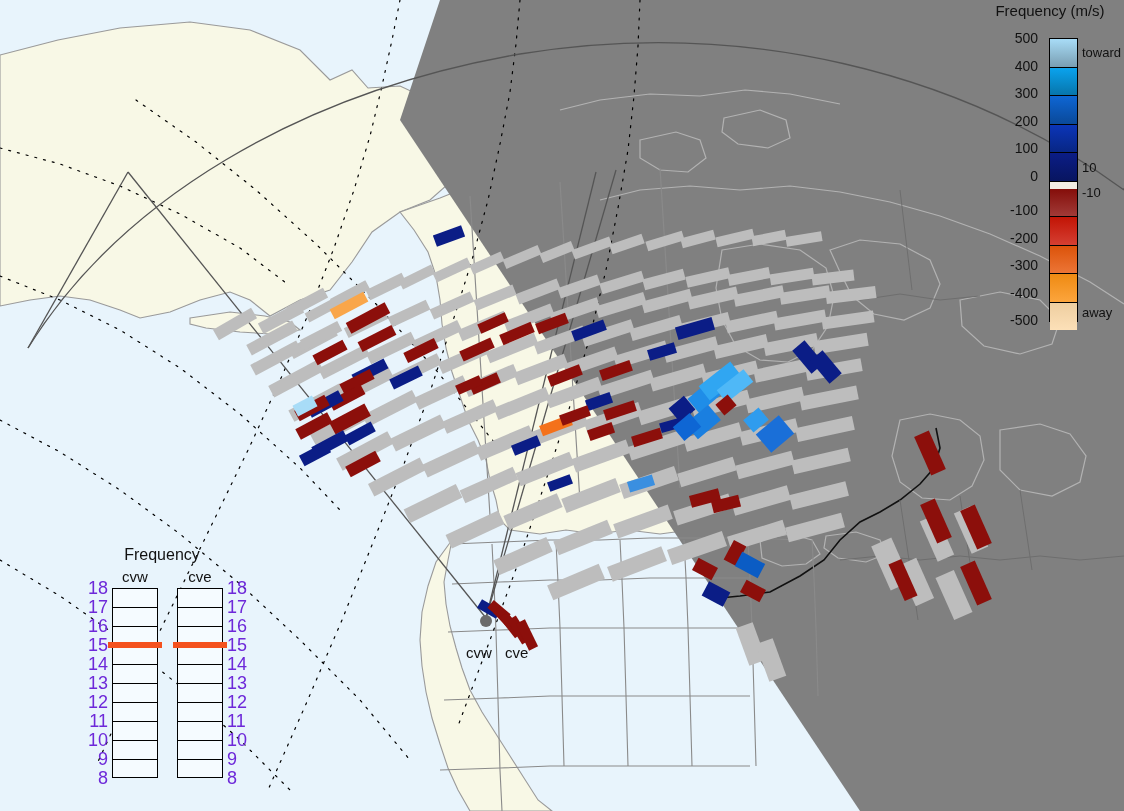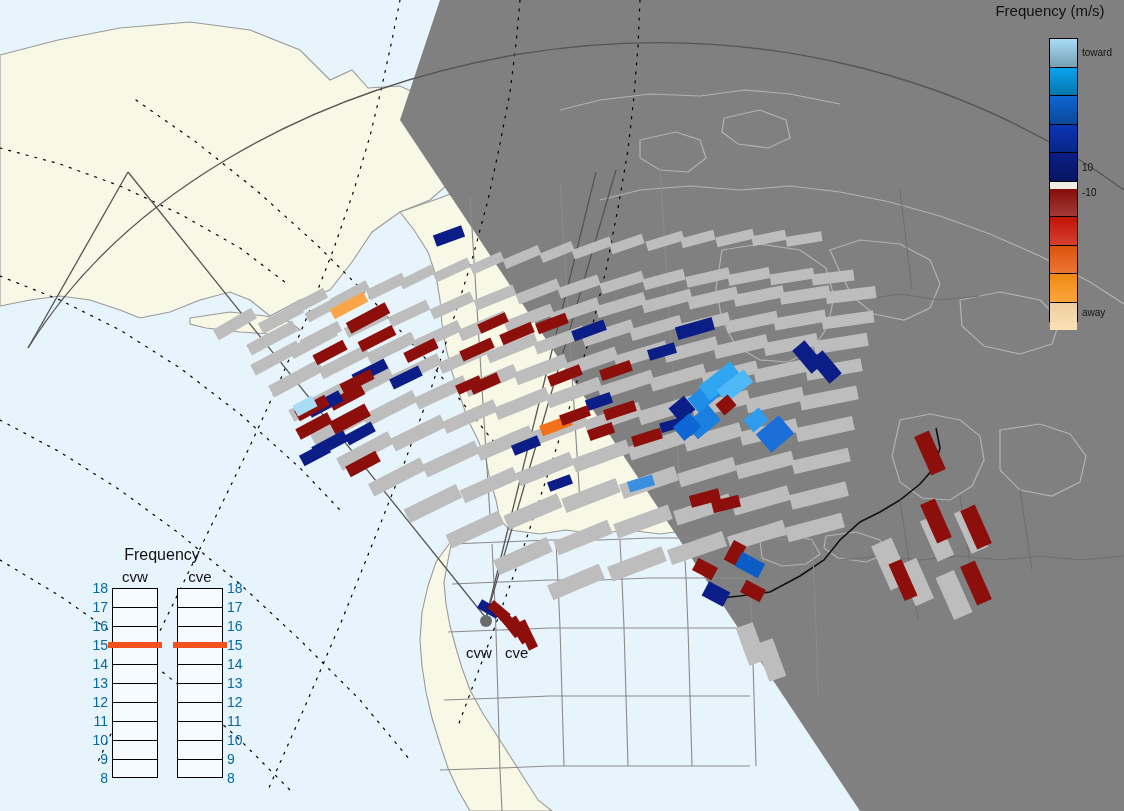--- a/index.html
+++ b/index.html
@@ -18,35 +18,35 @@
   #cbar-title{position:absolute;left:0px;top:2px;width:140px;text-align:center;
     font-size:15px;color:#111;}
   #cbar-strip{position:absolute;left:69px;top:38px;width:29px;height:284px;
     border:1px solid #000;box-sizing:border-box;}
   .cb-band{width:100%;display:block;}
   .cb-gap{width:100%;display:block;background:#f2ede4;}
   #cbar-ticks{position:absolute;left:0px;top:30px;width:64px;height:300px;}
   .cb-tick{position:absolute;right:6px;font-size:14px;color:#111;
     transform:translateY(-50%);white-space:nowrap;}
   #cbar-side{position:absolute;left:102px;top:30px;width:44px;height:300px;}
-  .cb-side{position:absolute;left:0;font-size:10px;color:#111;
+  .cb-side{position:absolute;left:0;font-size:13px;color:#111;
     transform:translateY(-50%);white-space:nowrap;}
 
   
   #freq-panel{position:absolute;left:82px;top:546px;width:160px;height:240px;}
   #freq-title{position:absolute;left:0;top:0;width:160px;text-align:center;
     font-size:16px;color:#111;}
   .freq-col{position:absolute;top:22px;}
   .freq-name{position:absolute;top:0;width:46px;text-align:center;font-size:15px;color:#111;}
   .freq-box{position:absolute;top:20px;width:46px;height:190px;border:1px solid #000;
     background:#f5fbff;box-sizing:border-box;}
   .freq-cell{width:100%;box-sizing:border-box;border-bottom:1px solid #000;}
   .freq-cell:last-child{border-bottom:none;}
   .freq-nums{position:absolute;top:20px;width:26px;height:190px;}
-  .freq-num{position:absolute;font-size:14px;color:#0369a1;transform:translateY(-50%);
+  .freq-num{position:absolute;font-size:18px;color:#6d28d9;transform:translateY(-50%);
     width:100%;text-align:right;}
   .freq-num.r{text-align:left;}
   .freq-mark{position:absolute;height:6px;background:#f4511e;}
 
   
   .site-label{position:absolute;font-size:15px;color:#111;}
 </style>
 </head>
 <body>
 
@@ -392,20 +392,33 @@
         <div class="cb-band" style="height: 27.5px; background: linear-gradient(rgb(14, 102, 212), rgb(10, 73, 153)); border-bottom: 1px solid rgb(0, 0, 0);"></div>
         <div class="cb-band" style="height: 27.5px; background: linear-gradient(rgb(11, 53, 184), rgb(8, 38, 132)); border-bottom: 1px solid rgb(0, 0, 0);"></div>
         <div class="cb-band" style="height: 27.5px; background: linear-gradient(rgb(11, 29, 134), rgb(8, 21, 96)); border-bottom: 1px solid rgb(0, 0, 0);"></div>
         <div class="cb-gap" style="height: 7px; background: rgb(242, 237, 228);"></div>
         <div class="cb-band" style="height: 27.5px; background: linear-gradient(rgb(133, 14, 10), rgb(161, 58, 55)); border-bottom: 1px solid rgb(0, 0, 0);"></div>
         <div class="cb-band" style="height: 27.5px; background: linear-gradient(rgb(194, 20, 5), rgb(213, 63, 50)); border-bottom: 1px solid rgb(0, 0, 0);"></div>
         <div class="cb-band" style="height: 27.5px; background: linear-gradient(rgb(220, 83, 10), rgb(236, 117, 54)); border-bottom: 1px solid rgb(0, 0, 0);"></div>
         <div class="cb-band" style="height: 27.5px; background: linear-gradient(rgb(238, 138, 18), rgb(252, 165, 61)); border-bottom: 1px solid rgb(0, 0, 0);"></div>
         <div class="cb-band" style="height: 27.5px; background: linear-gradient(rgb(238, 206, 160), rgb(252, 224, 184));"></div>
       </div>
+    <div id="cbar-ticks">
+        <div class="cb-tick" style="top: 8px;">500</div>
+        <div class="cb-tick" style="top: 35.5px;">400</div>
+        <div class="cb-tick" style="top: 63px;">300</div>
+        <div class="cb-tick" style="top: 90.5px;">200</div>
+        <div class="cb-tick" style="top: 118px;">100</div>
+        <div class="cb-tick" style="top: 145.5px;">0</div>
+        <div class="cb-tick" style="top: 180px;">-100</div>
+        <div class="cb-tick" style="top: 207.5px;">-200</div>
+        <div class="cb-tick" style="top: 235px;">-300</div>
+        <div class="cb-tick" style="top: 262.5px;">-400</div>
+        <div class="cb-tick" style="top: 290px;">-500</div>
+      </div>
     <div id="cbar-side">
         <div class="cb-side" style="top: 21.75px;">toward</div>
         <div class="cb-side" style="top: 137.25px;">10</div>
         <div class="cb-side" style="top: 162.125px;">-10</div>
         <div class="cb-side" style="top: 281.75px; text-align: center;">away</div>
       </div>
   </div>
 
   <div id="freq-panel">
     <div id="freq-title">Frequency</div>

